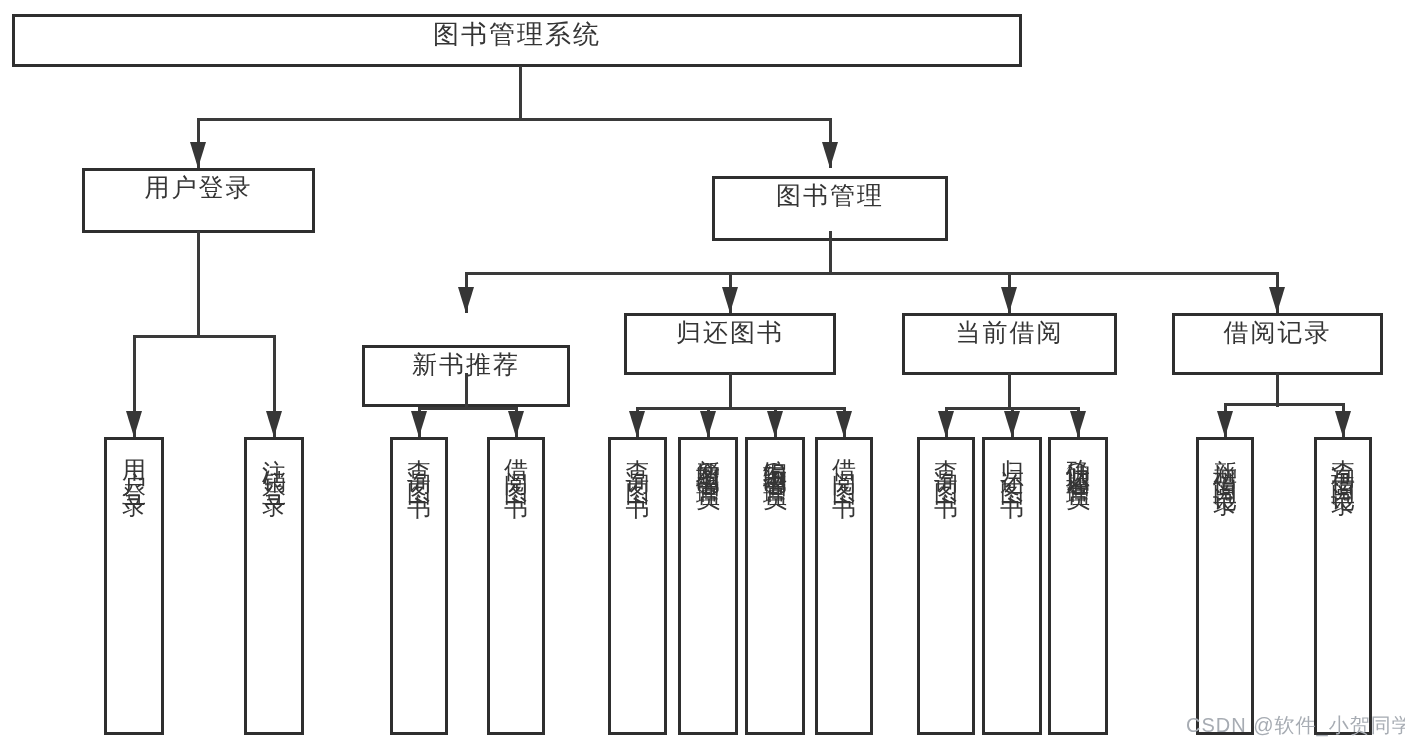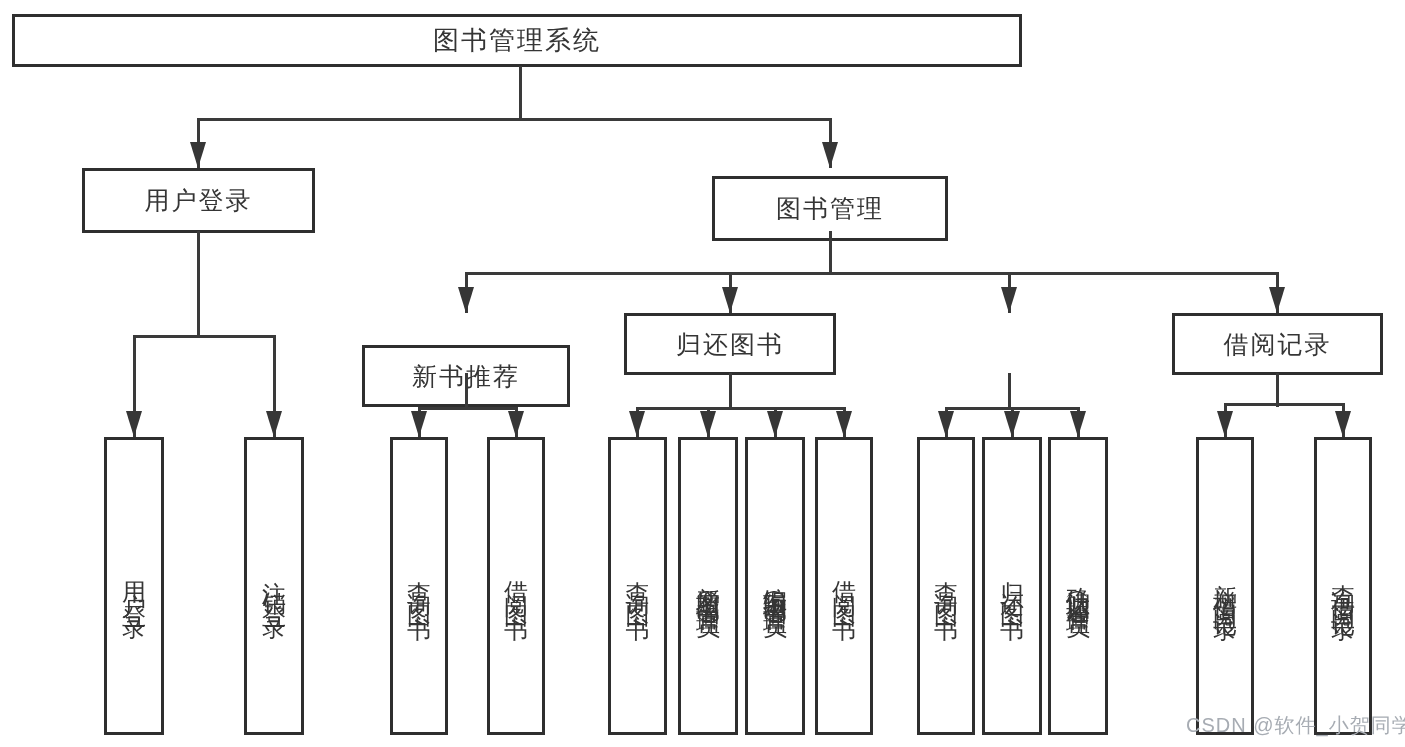--- a/index.html
+++ b/index.html
@@ -2,21 +2,21 @@
 <html><head>
 <meta charset="utf-8">
 <style>
   html,body { margin:0; padding:0; background:#ffffff; }
   .canvas {
     position:relative; width:1405px; height:747px; background:#ffffff;
     font-family:"Liberation Sans", sans-serif; color:#333333; overflow:hidden;
   }
   .box {
     position:absolute; box-sizing:border-box; background:#ffffff;
-    border:3px solid #2f2f2f; display:flex; align-items:center; justify-content:center;
+    border:3px solid #2f2f2f; display:flex; justify-content:center;
   }
   .box-label { font-size:25px; letter-spacing:2px; color:#353535; white-space:nowrap; }
   .root-label { font-size:26px; }
   .v-text {
     writing-mode:vertical-rl; text-orientation:mixed;
     font-size:24px; color:#353535; line-height:1;
   }
   .sp-lg { letter-spacing:12px; }
   .sp-md { letter-spacing:7px; }
   .sp-sm { letter-spacing:4px; }
@@ -70,20 +70,23 @@
   <div class="vline" style="left:1008px;top:272px;width:3px;height:41px;"></div>
   <div class="arrow" style="left:1001px;top:287px;"></div>
   <div class="vline" style="left:1276px;top:272px;width:3px;height:41px;"></div>
   <div class="arrow" style="left:1269px;top:287px;"></div>
 
   <div class="box" style="left:362px;top:313px;width:208px;height:62px;margin-top:32px;">
     <span class="box-label">新书推荐</span>
   </div>
   <div class="box" style="left:624px;top:313px;width:212px;height:62px;">
     <span class="box-label">归还图书</span>
+  </div>
+  <div class="box" style="left:902px;top:313px;width:215px;height:62px;">
+    <span class="box-label">当前借阅</span>
   </div>
   <div class="box" style="left:1172px;top:313px;width:211px;height:62px;">
     <span class="box-label">借阅记录</span>
   </div>
 
   <div class="vline" style="left:465px;top:373px;width:3px;height:36px;"></div>
   <div class="hline" style="left:418px;top:407px;width:100px;height:3px;"></div>
   <div class="vline" style="left:418px;top:407px;width:3px;height:30px;"></div>
   <div class="arrow" style="left:411px;top:411px;"></div>
   <div class="vline" style="left:515px;top:407px;width:3px;height:30px;"></div>

